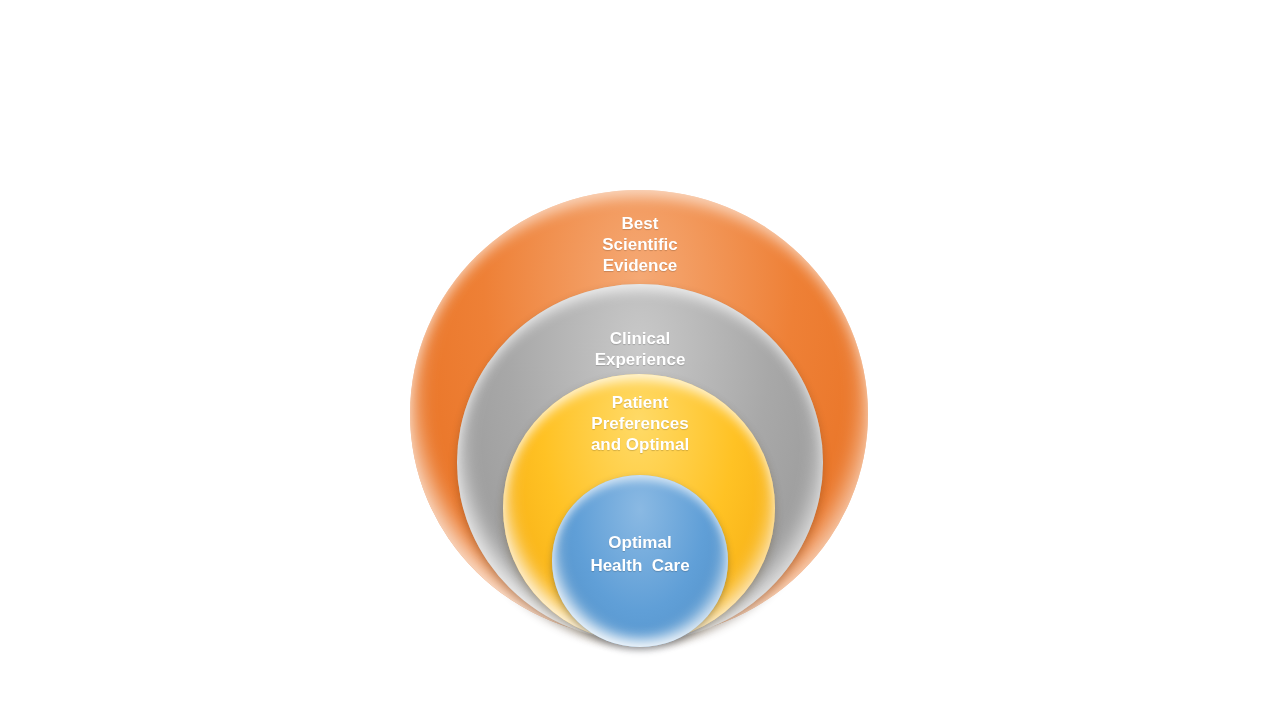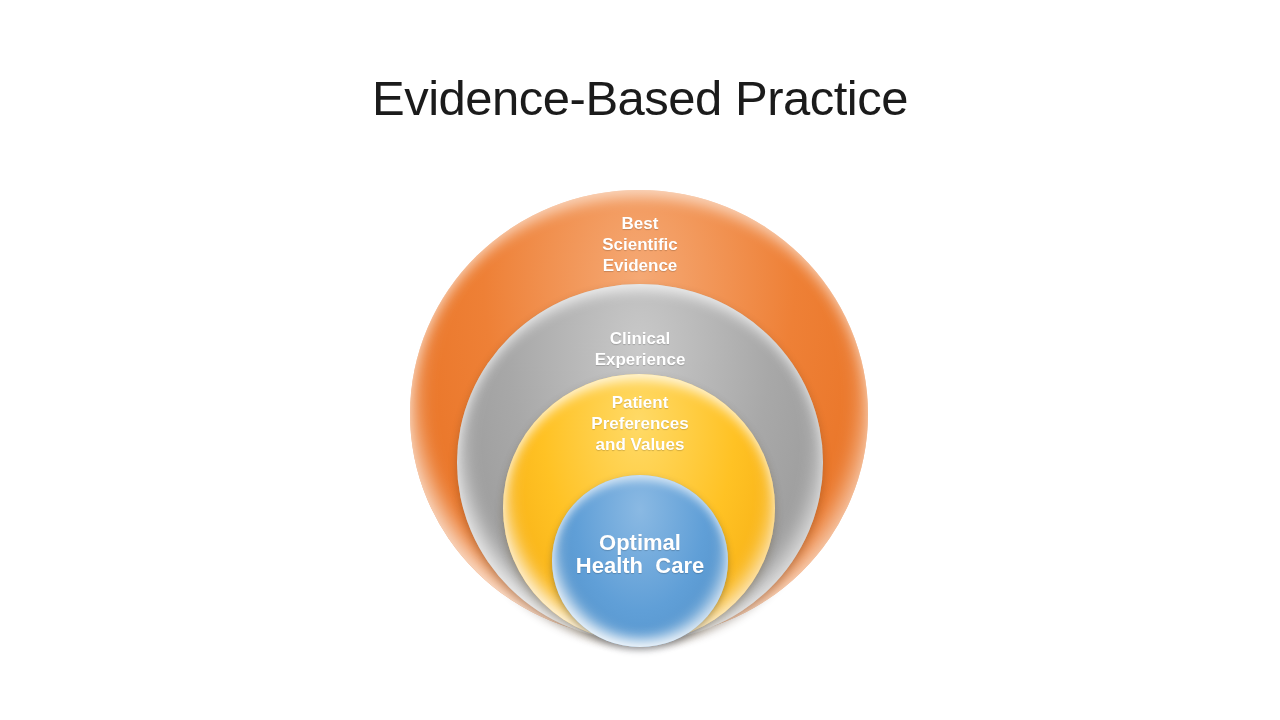--- a/index.html
+++ b/index.html
@@ -88,47 +88,46 @@
     font-family: "Liberation Sans", sans-serif;
     font-weight: bold;
     font-size: 17px;
     line-height: 21px;
     white-space: pre-wrap;
     text-shadow: 0 1px 1px rgba(0,0,0,0.18);
   }
   .label-0 { top: 213px; }
   .label-1 { top: 328px; }
   .label-2 { top: 392px; }
-  .label-3 { top: 531px; font-size: 22px; line-height: 23px; }
+  .label-3 { top: 531px; font-size: 17px; line-height: 23px; }
 </style>
 </head>
 <body>
 
 <div class="slide">
 
-  <h1 class="slide-title">Evidence-Based Practice</h1>
 
   <div class="venn">
 
     <div class="ring ring-0"></div>
 
     <div class="ring ring-1"></div>
 
     <div class="ring ring-2"></div>
 
     <div class="ring ring-3"></div>
 
     <div class="ring-label label-0">Best
 Scientific
 Evidence</div>
 
     <div class="ring-label label-1">Clinical
 Experience</div>
 
     <div class="ring-label label-2">Patient
 Preferences
-and Values</div>
+and Optimal</div>
 
     <div class="ring-label label-3">Optimal
 Health  Care</div>
 
   </div>
 </div>
 
 </body></html>

